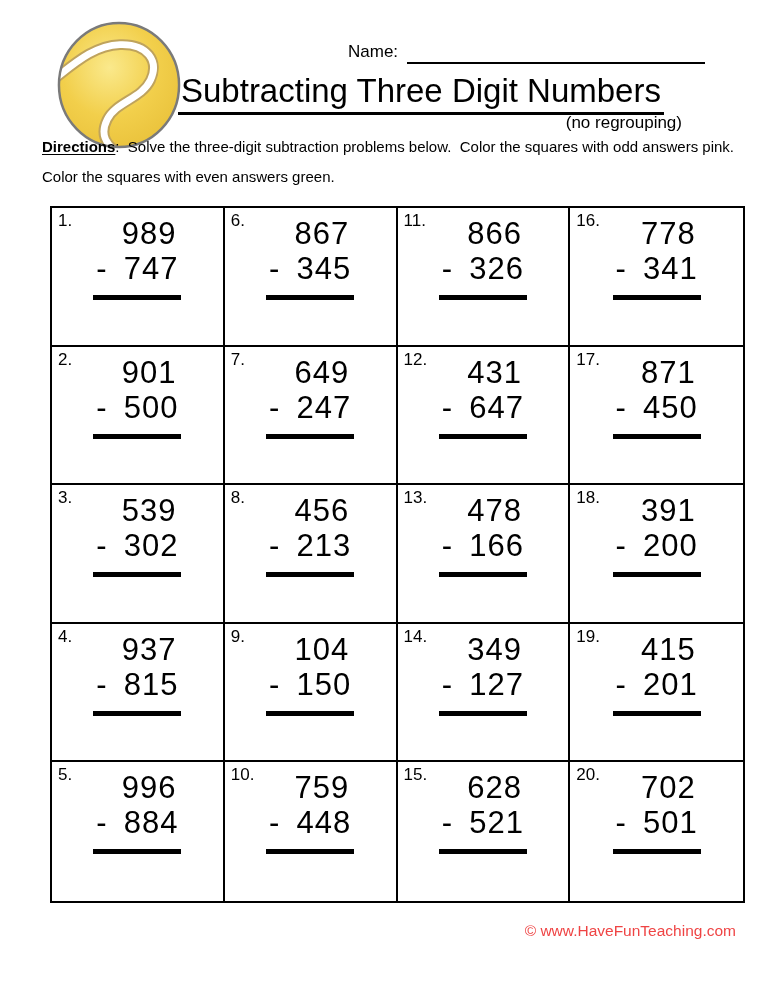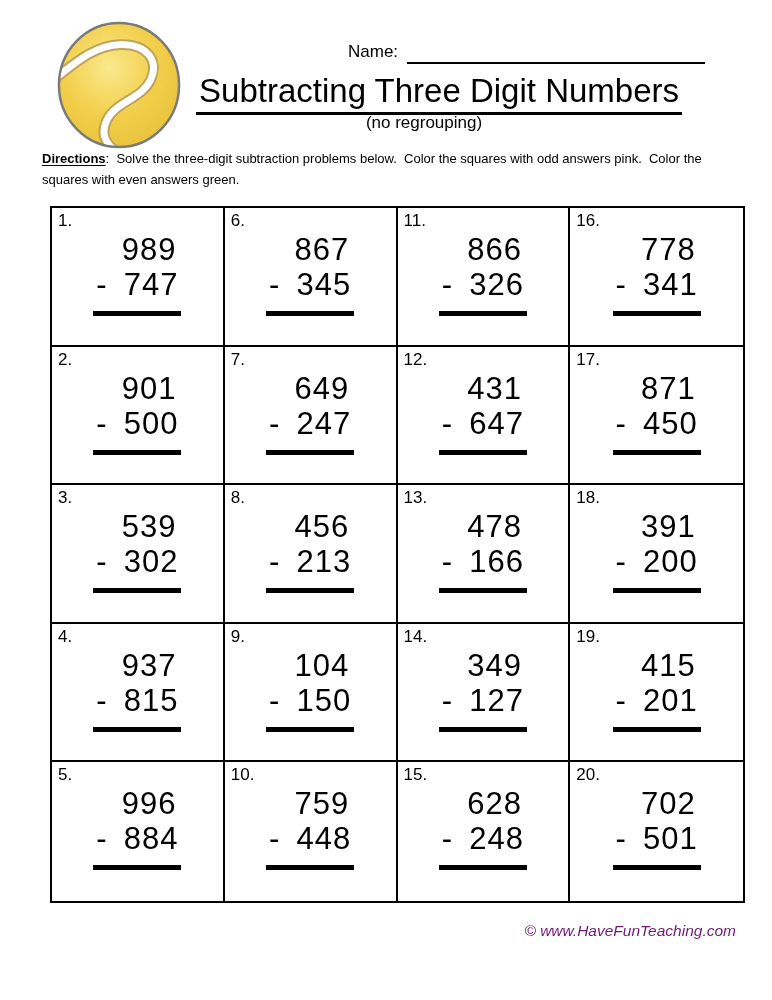--- a/index.html
+++ b/index.html
@@ -15,35 +15,35 @@
   
   .ball { position: absolute; left: 55px; top: 20px; width: 128px; height: 130px; }
 
   .name-row { position: absolute; left: 348px; top: 42px; font-size: 17px; }
   .name-line {
     position: absolute; left: 407px; top: 40px;
     width: 298px; height: 22px;
     border-bottom: 2px solid #000;
   }
 
-  .title-wrap { position: absolute; left: 178px; top: 72px; width: 504px; text-align: right; }
+  .title-wrap { position: absolute; left: 178px; top: 72px; width: 504px; text-align: left; }
   .title {
     display: inline-block;
     font-size: 33px;
     letter-spacing: 0px;
     border-bottom: 3px solid #000;
     padding: 0 3px 2px 3px;
     white-space: nowrap;
   }
-  .subtitle-wrap { position: absolute; left: 172px; top: 113px; width: 504px; text-align: center; }
+  .subtitle-wrap { position: absolute; left: 178px; top: 113px; width: 504px; text-align: right; }
   .subtitle { font-size: 17px; }
 
   .directions {
-    position: absolute; left: 42px; top: 148px; width: 700px;
-    font-size: 13px; line-height: 21px;
+    position: absolute; left: 42px; top: 132px; width: 700px;
+    font-size: 15px; line-height: 30px;
     white-space: pre-wrap;
   }
   .directions .dlabel {
     font-weight: bold;
     text-decoration: underline;
     text-underline-offset: 2px;
   }
 
   
   .grid {
@@ -61,21 +61,21 @@
     border-bottom: 2px solid #000;
     display: flex;
     justify-content: center;
     align-items: flex-start;
   }
   .cell:nth-child(4n) { border-right: none; justify-content: center; }
   .cell:nth-child(n+17) { border-bottom: none; }
 
   .pnum { position: absolute; top: 3px; left: 6px; font-size: 17px; }
 
-  .prob { margin-top: 25px; display: flex; flex-direction: column; }
+  .prob { margin-top: 9px; display: flex; flex-direction: column; }
   .minuend {
     font-size: 31px; line-height: 34px;
     align-self: flex-end; padding-right: 2px;
     letter-spacing: 1px;
   }
   .subrow {
     display: flex; justify-content: space-between; align-items: baseline;
     gap: 16px;
     font-size: 31px; line-height: 36px;
     letter-spacing: 1px;
@@ -83,21 +83,21 @@
   .ansline {
     height: 5px; background: #000;
     margin-top: 8px;
     width: calc(100% + 6px);
     align-self: center;
   }
 
   
   .footer {
     position: absolute; top: 922px; right: 36px;
-    font-size: 15.5px; color: #701a75; font-style: italic;
+    font-size: 15.5px; color: #ef4444;
   }
 </style>
 </head>
 <body>
 
 <svg class="ball" viewBox="0 0 130 132" xmlns="http://www.w3.org/2000/svg" aria-hidden="true">
   <defs>
     <radialGradient id="ballg" cx="42%" cy="36%" r="72%">
       <stop offset="0%" stop-color="#FAE98C"></stop>
       <stop offset="55%" stop-color="#F2CF4B"></stop>
@@ -343,21 +343,21 @@
       <div class="ansline"></div>
     </div>
   </div>
 
   <div class="cell">
     <span class="pnum">15.</span>
     <div class="prob">
       <div class="minuend">628</div>
       <div class="subrow">
         <span class="minus">-</span>
-        <span class="subtrahend">248</span>
+        <span class="subtrahend">521</span>
       </div>
       <div class="ansline"></div>
     </div>
   </div>
 
   <div class="cell">
     <span class="pnum">20.</span>
     <div class="prob">
       <div class="minuend">702</div>
       <div class="subrow">

